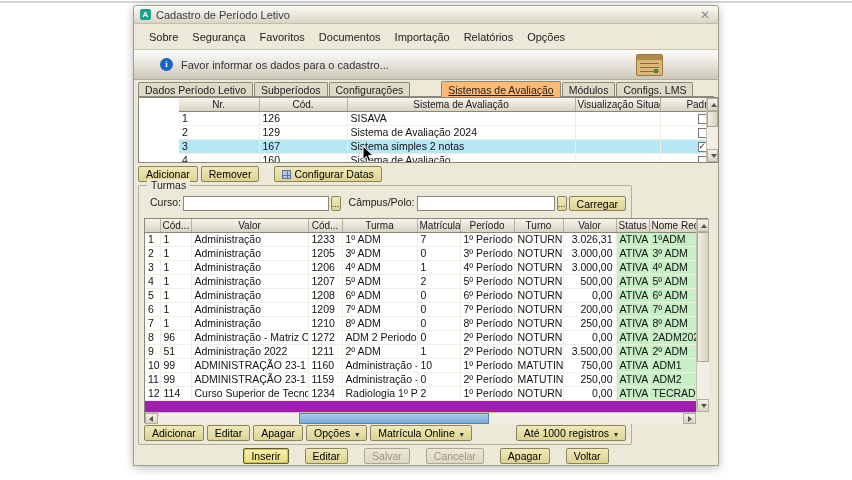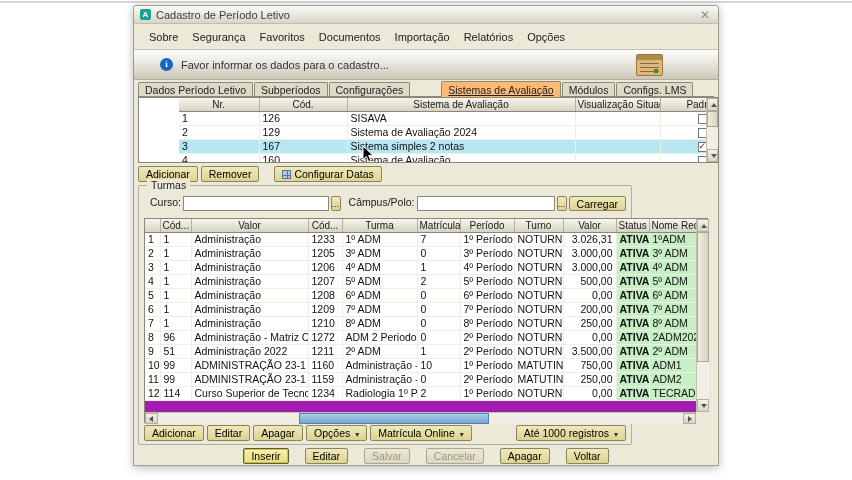--- a/index.html
+++ b/index.html
@@ -68,21 +68,21 @@
     height:13px; font-size:10px; font-weight:normal; text-align:center; overflow:hidden; white-space:nowrap;
     background:linear-gradient(#f7f5ed,#d7d3c3); border-right:1px solid #b4b09e; border-bottom:1px solid #8a8678; padding:0 2px;
   }
   table.grid td {
     height:14px; font-size:10.5px; padding:0 3px; white-space:nowrap; overflow:hidden;
     background:#fff; border-bottom:1px solid #f1eee2; border-right:1px solid #f1eee2; color:#111;
   }
   tr.selected td { background:#b7e6f5 !important; }
   td.center { text-align:center; }
   td.valor { text-align:right; color:#007000; }
-  td.status { text-align:right; background:#c6efc6 !important; color:#0a6a0a; font-weight:bold; }
+  td.status { text-align:right; background:#c6efc6 !important; color:#0a6a0a; font-weight:normal; }
   td.nome  { background:#c6efc6 !important; }
   td.rowsel { background:#f2f0e6; border-right:1px solid #c8c4b4; }
 
   
   .cb { display:inline-block; width:10px; height:10px; background:#fff; border:1px solid #777; position:relative; vertical-align:middle; }
   .cb.checked::after { content:"✓"; position:absolute; left:0; top:-2px; font-size:9px; color:#222; }
 
   
   .vscroll { width:13px; background:#f1efe5; border-left:1px solid #c4c0b0; display:flex; flex-direction:column; }
   .sb-btn { height:13px; background:linear-gradient(#f4f2e8,#d8d4c4); border:1px solid #b2ae9e; position:relative; }

